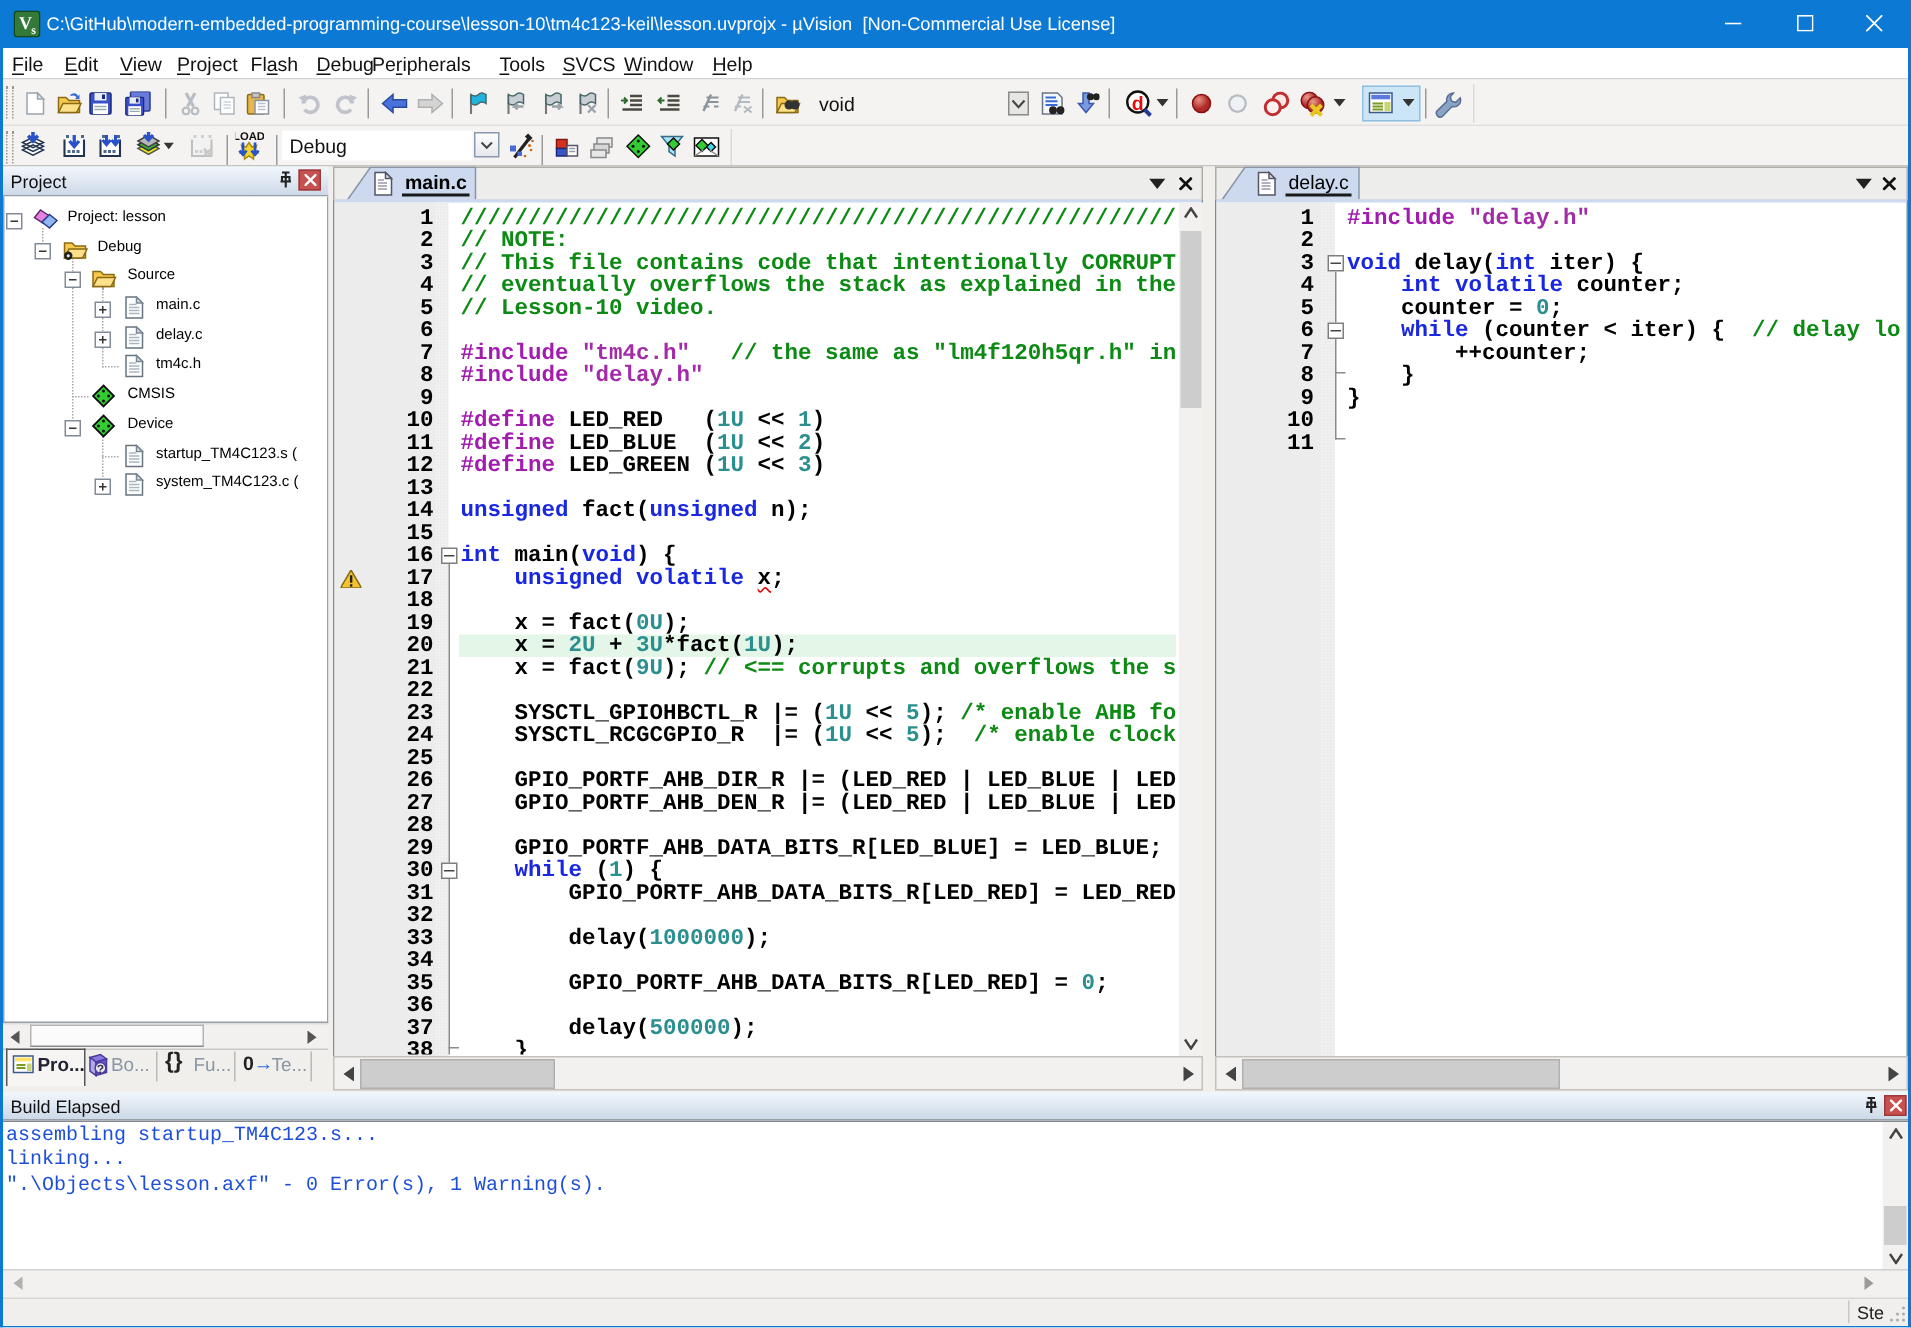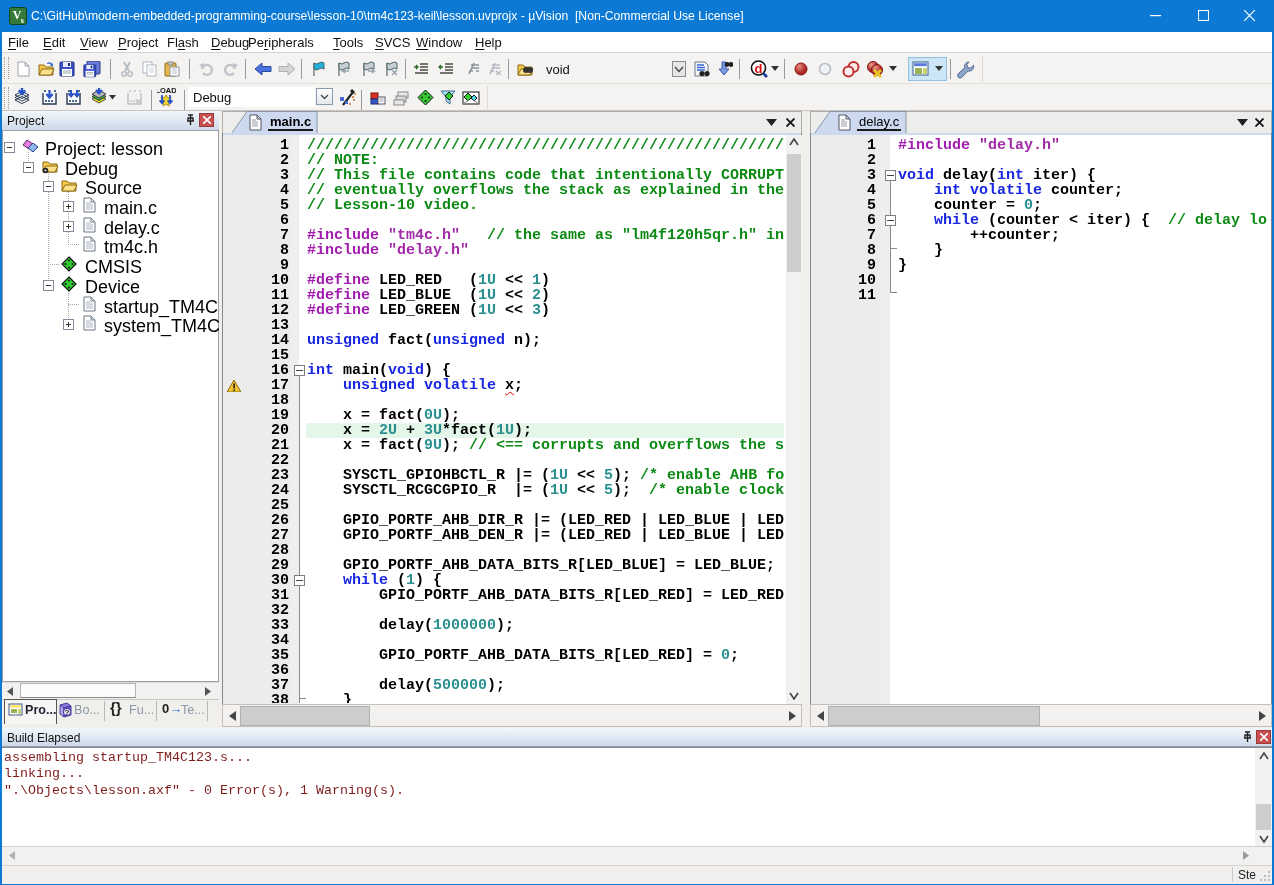--- a/index.html
+++ b/index.html
@@ -9,30 +9,30 @@
 .gut{color:#000}
 i{font-style:normal}
 .k{color:#1927e0}.c{color:#0c8a14}.s{color:#a22ba8}.n{color:#2b8f8f}.d{color:#a21caf}
 .sq{text-decoration:underline wavy #e00000 1px;text-underline-offset:2px}
 .hdrband{background:linear-gradient(#f2f7fc,#cdd9e8);border-bottom:1px solid #98a0a8}
 .ph{font-size:12px;color:#111}
 .sep1{position:absolute;width:1px;background:#9a9a9a}
 .tbtn{position:absolute;width:17px;height:17px;border:1px solid #8a9aae;background:linear-gradient(#fdfdfd,#e5e8ec);box-sizing:border-box}
 .menu{font-size:13px;color:#111}
 .menu u{text-decoration-thickness:1px;text-underline-offset:2px}
-.tree{font-size:18px;color:#000}
+.tree{font-size:10px;color:#000}
 .dot{position:absolute;border-left:1px dotted #a8a8a8;width:0}
 .doth{position:absolute;border-top:1px dotted #a8a8a8;height:0}
 .expander{position:absolute;width:9px;height:9px;background:#fff;border:1px solid #848b98;box-sizing:content-box}
 .expander:before{content:"";position:absolute;left:2px;top:4px;width:5px;height:1px;background:#333}
 .expander.plus:after{content:"";position:absolute;left:4px;top:2px;width:1px;height:5px;background:#333}
 .scroll{background:#f2f1f0}
 .chk{background:repeating-conic-gradient(#f4f4f4 0% 25%, #e9e9e9 0% 50%) 0 0/2px 2px}
 .thumb{position:absolute;background:#cdcdcd}
-.bo{font-family:"Liberation Mono",monospace;font-size:13.33px;line-height:16.33px;white-space:pre;color:#7f1d1d}
+.bo{font-family:"Liberation Mono",monospace;font-size:13.33px;line-height:16.33px;white-space:pre;color:#1d4ed8}
 </style></head><body>
 <div class="abs" style="left:0;top:0;width:1274px;height:32px;background:#0c7ad4"></div>
 <div class="abs" style="left:0;top:32px;width:2px;height:853px;background:#0c7ad4"></div>
 <div class="abs" style="left:1272px;top:32px;width:2px;height:853px;background:#0c7ad4"></div>
 <div class="abs" style="left:0;top:883px;width:1274px;height:2px;background:#0c7ad4"></div>
 <svg class="abs" style="left:9px;top:7px" width="18" height="18" viewBox="0 0 18 18">
     <rect x="0.5" y="0.5" width="17" height="17" rx="2" fill="#35793a" stroke="#14481a"></rect>
     <text x="8" y="12" font-family="Liberation Serif" font-size="12" font-weight="bold" fill="#fff" text-anchor="middle">V</text>
     <text x="13.4" y="15.5" font-family="Liberation Serif" font-size="8" font-weight="bold" fill="#fff" text-anchor="middle">s</text>
   </svg>

